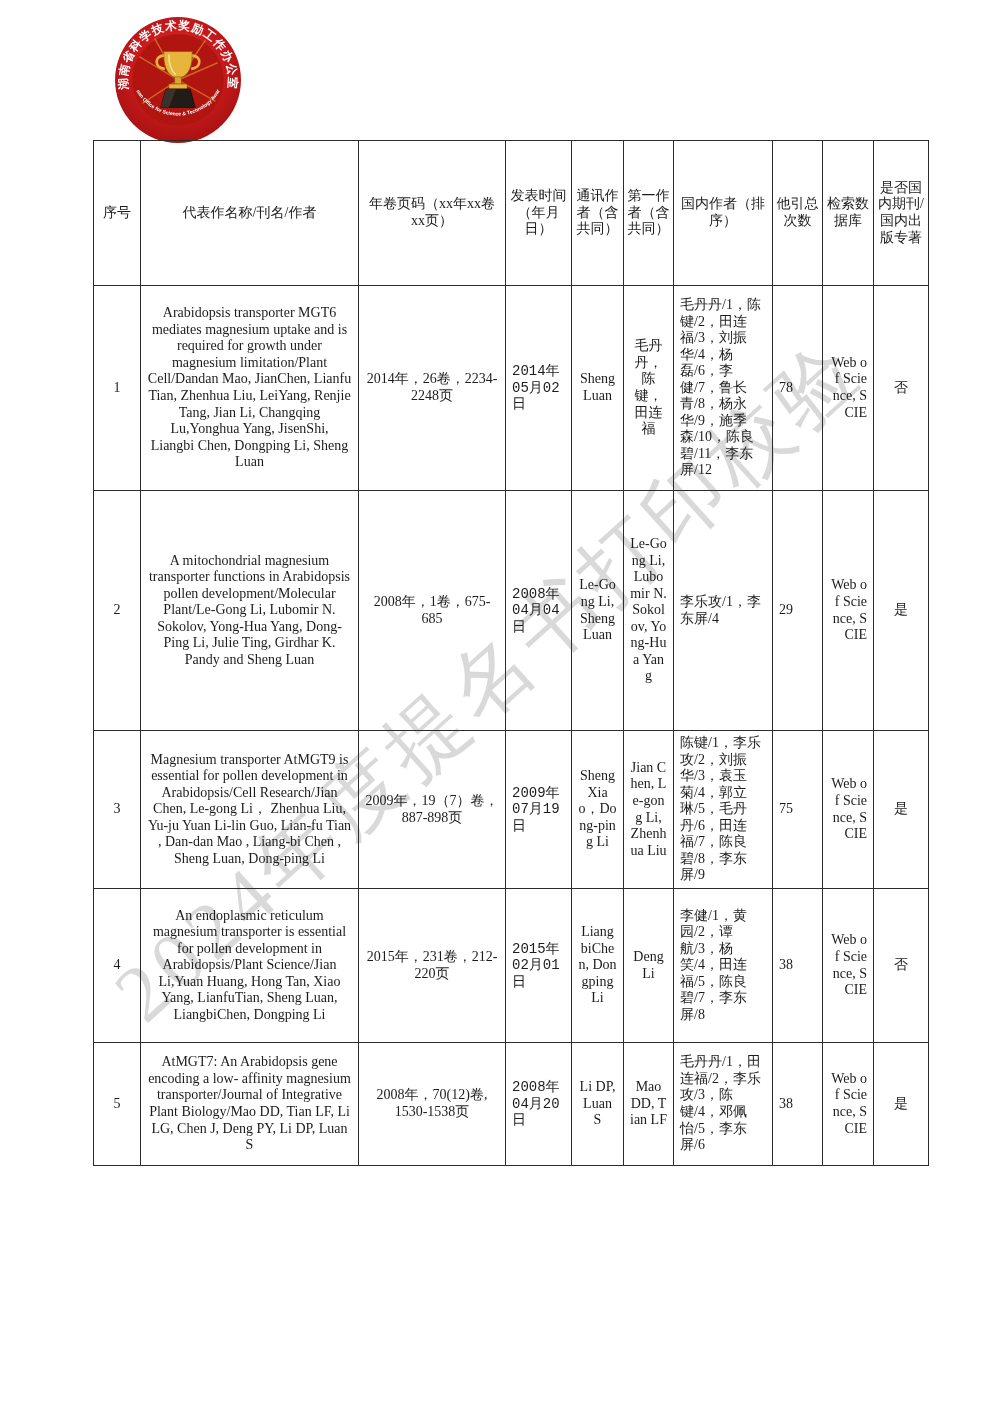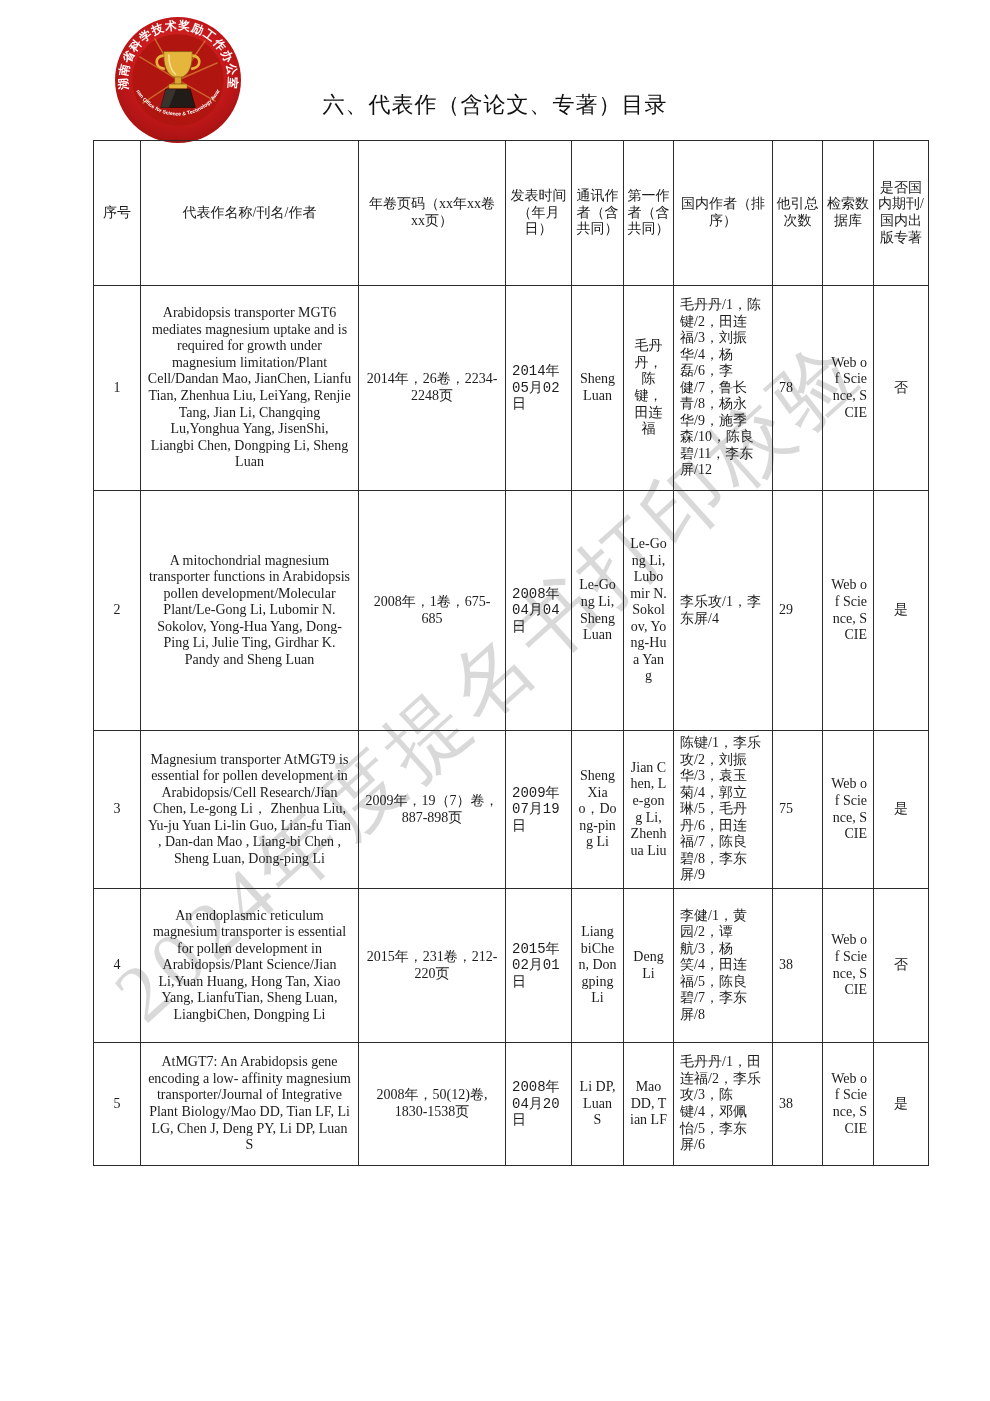--- a/index.html
+++ b/index.html
@@ -107,21 +107,20 @@
     </g>
 
     <text font-size="11.5" font-weight="bold" fill="#ffffff" letter-spacing="1" font-family="&quot;Liberation Serif&quot;,&quot;DejaVu Serif&quot;,serif">
       <textPath href="#arcTop" startOffset="50%" text-anchor="middle">湖南省科学技术奖励工作办公室</textPath>
     </text>
     <text font-size="5" font-weight="bold" fill="#ffffff" font-family="&quot;Liberation Sans&quot;,&quot;DejaVu Sans&quot;,sans-serif">
       <textPath href="#arcBottom" startOffset="50%" text-anchor="middle">Hunan Office for Science &amp; Technology Awards</textPath>
     </text>
   </svg>
 
-  <div class="doc-title">六、代表作（含论文、专著）目录</div>
 
   <div class="tbl-wrap">
     <table class="main">
       <colgroup>
         <col style="width:47px">
           <col style="width:218px">
           <col style="width:147px">
         <col style="width:66px">
           <col style="width:52px">
           <col style="width:50px">
@@ -189,21 +188,21 @@
           <td class="c-corr">LiangbiChen, Dongping Li</td>
           <td class="c-first">Deng Li</td>
           <td class="c-dom">李健/1，黄园/2，谭航/3，杨笑/4，田连福/5，陈良碧/7，李东屏/8</td>
           <td class="c-cit">38</td>
           <td class="c-db">Web of Science, SCIE</td>
           <td class="c-dj">否</td>
         </tr>
         <tr style="height:123px">
           <td class="c-no">5</td>
           <td class="c-title">AtMGT7: An Arabidopsis gene encoding a low- affinity magnesium transporter/Journal of Integrative Plant Biology/Mao DD, Tian LF, Li LG, Chen J, Deng PY, Li DP, Luan S</td>
-          <td class="c-vol">2008年，50(12)卷, 1830-1538页</td>
+          <td class="c-vol">2008年，70(12)卷, 1530-1538页</td>
           <td class="c-date">2008年04月20日</td>
           <td class="c-corr">Li DP, Luan S</td>
           <td class="c-first">Mao DD, Tian LF</td>
           <td class="c-dom">毛丹丹/1，田连福/2，李乐攻/3，陈键/4，邓佩怡/5，李东屏/6</td>
           <td class="c-cit">38</td>
           <td class="c-db">Web of Science, SCIE</td>
           <td class="c-dj">是</td>
         </tr>
       </tbody>
     </table>

